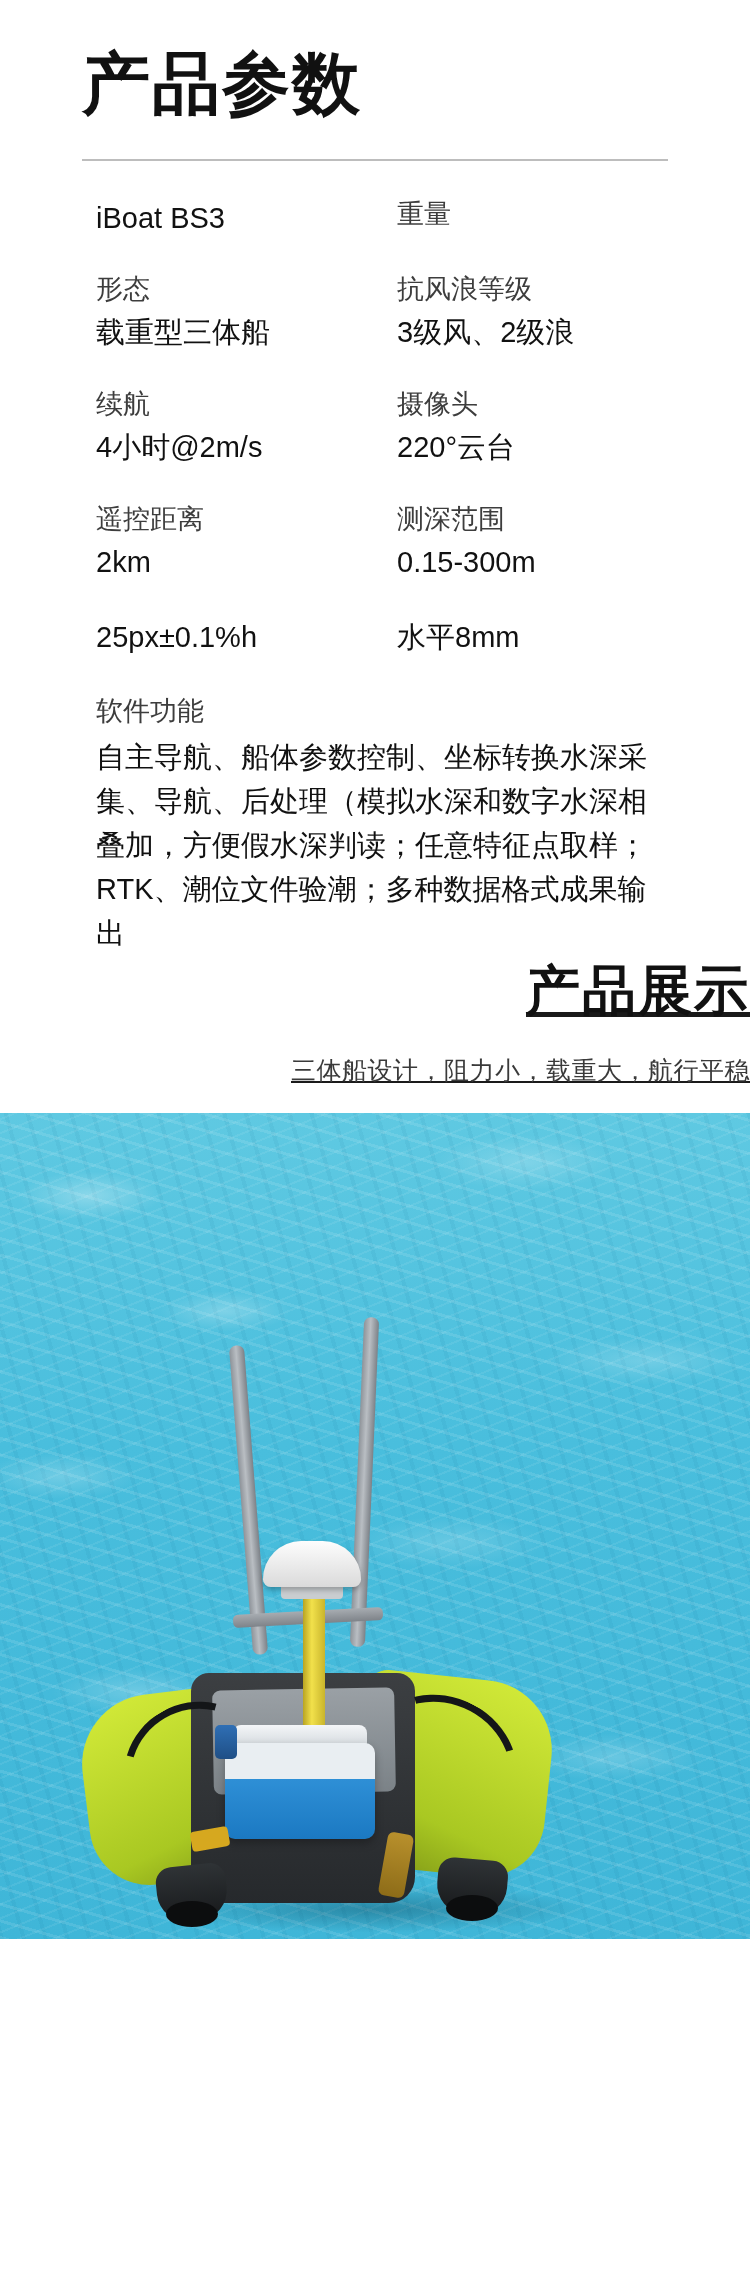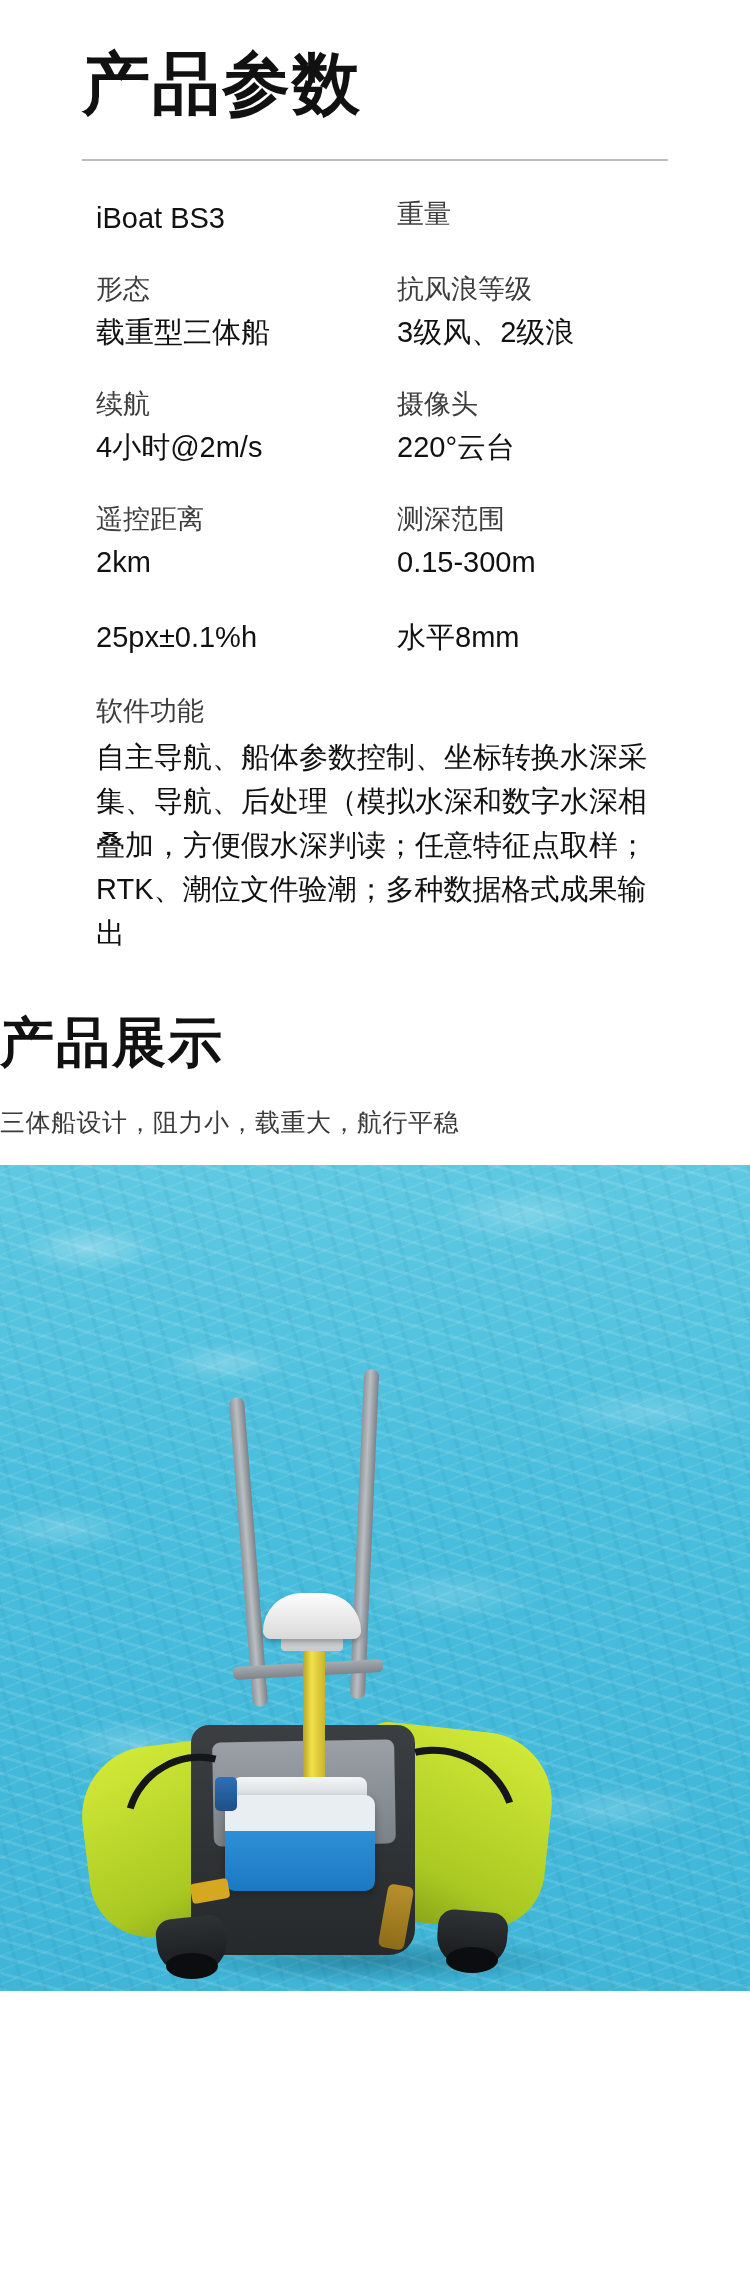--- a/index.html
+++ b/index.html
@@ -82,22 +82,22 @@
   .software-text {
     font-size: 29px;
     color: #111111;
     line-height: 1.52;
     margin-top: 4px;
     letter-spacing: 0px;
   }
 
   
   .showcase-section {
-    margin-top: 52px;
-    text-align: left;
+    text-align: right;
+    text-decoration: underline;
   }
 
   .showcase-title {
     font-size: 54px;
     font-weight: bold;
     letter-spacing: 2px;
     color: #111111;
     margin: 0;
   }
 

